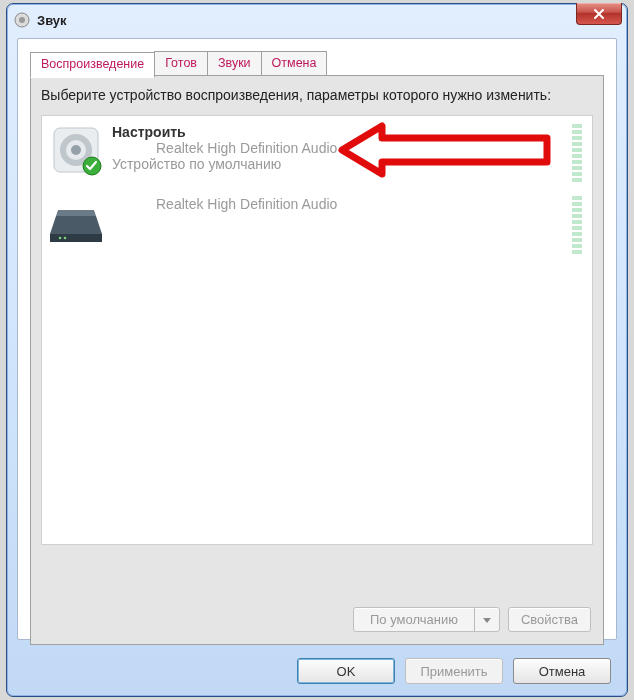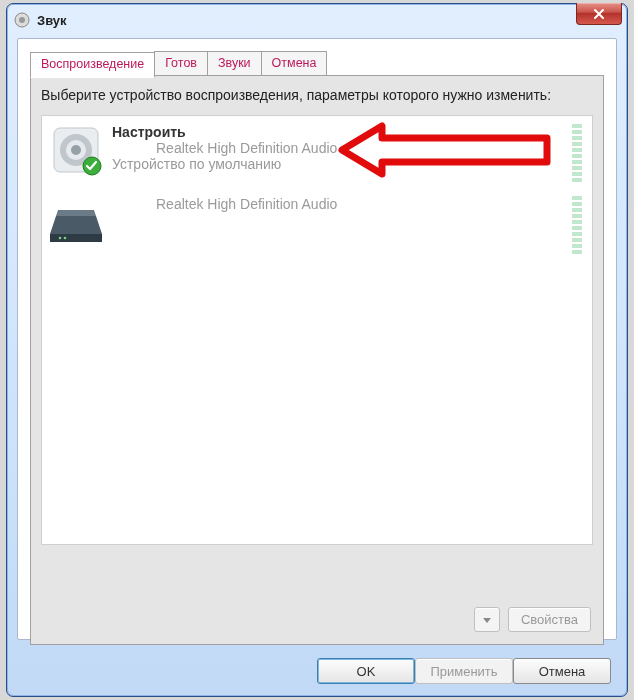--- a/index.html
+++ b/index.html
@@ -140,21 +140,21 @@
       box-shadow: inset 0 1px 0 #fff;
     }
     .btn.disabled { color: #999; border-color: #c0c0c0; background: #f4f4f4; cursor: default; }
     .btn.split { display: inline-flex; align-items: center; padding: 0; }
     .btn.split .main { padding: 4px 16px; border-right: 1px solid #bbb; }
     .btn.split .drop { padding: 4px 8px; }
 
     .dialog-btns {
       position: absolute;
       right: 16px; bottom: 12px;
-      display: flex; 
+      display: flex; gap: 10px;
     }
     .dlg-btn {
       width: 98px; height: 26px;
       background: linear-gradient(#fdfdfd, #e5e5e5);
       border: 1px solid #8a8a8a;
       border-radius: 3px;
       font-size: 13px;
       color: #333;
       cursor: pointer;
       box-shadow: inset 0 1px 0 #fff;
@@ -262,20 +262,21 @@
               <div class="level-seg"></div>
               <div class="level-seg"></div>
               <div class="level-seg"></div>
           </div>
         </div>
       </div>
 
       <div class="bottom-row">
         <div style="flex:1"></div>
         <div class="btn split disabled">
+          <span class="main">По умолчанию</span>
           <span class="drop">
             <svg width="8" height="6" viewBox="0 0 8 6">
                 <path d="M0 0 L4 5 L8 0 Z" fill="#888"></path>
               </svg>
           </span>
         </div>
         <button class="btn disabled"><span>Свойства</span></button>
       </div>
     </div>
   </div>

